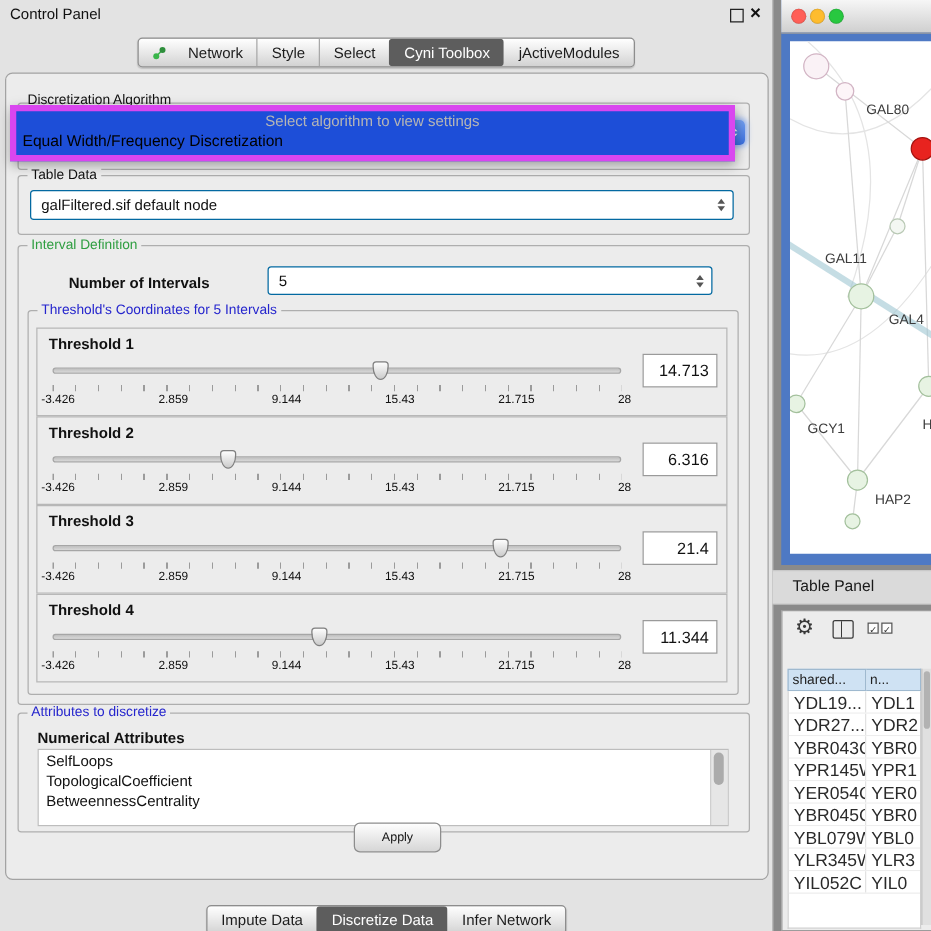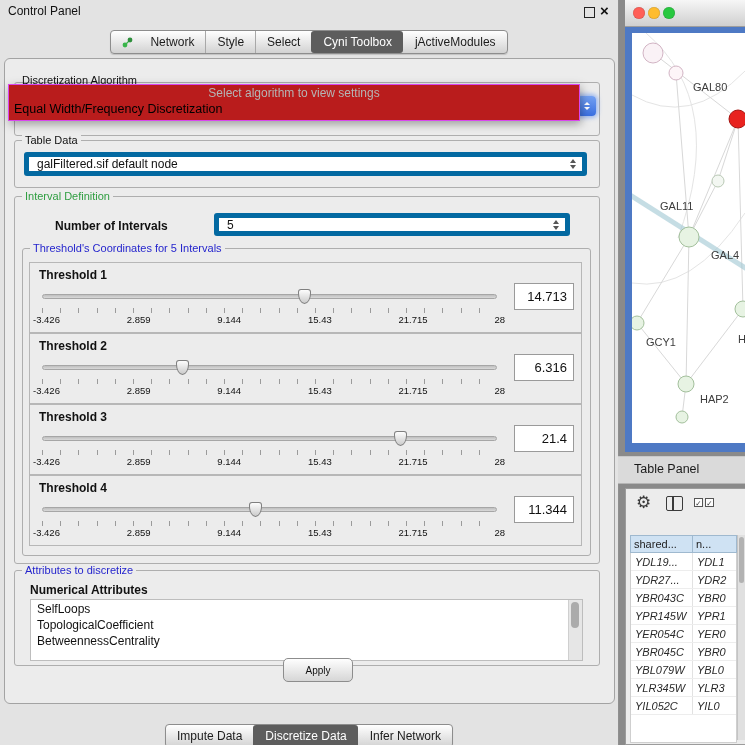--- a/index.html
+++ b/index.html
@@ -32,37 +32,37 @@
   
   .main-panel{left:4px;top:58px;width:609px;height:644px;border:1px solid #a3a3a3;border-radius:6px;background:#ececec;}
 
   .group{position:absolute;border:1px solid #aeaeae;border-radius:3px;}
   .group-title{position:absolute;font-size:11px;background:#ececec;padding:0 3px;z-index:3;white-space:nowrap;}
   .t-black{color:#111;}
   .t-green{color:#2f9e41;}
   .t-blue{color:#2525cd;}
 
   
-  .combo{position:absolute;background:#fff;border:5px solid #0369a1;border-radius:3px;
+  .combo{position:absolute;background:#fff;border:1px solid #0369a1;border-radius:3px;
     font-size:12px;color:#111;display:flex;align-items:center;padding:0 22px 0 8px;box-sizing:border-box;}
   .combo-arrows{position:absolute;right:6px;top:50%;transform:translateY(-50%);display:flex;flex-direction:column;gap:2px;}
   .arr-up{width:0;height:0;border-left:3.5px solid transparent;border-right:3.5px solid transparent;border-bottom:4px solid #555;}
   .arr-down{width:0;height:0;border-left:3.5px solid transparent;border-right:3.5px solid transparent;border-top:4px solid #555;}
 
   
   .algo-group{left:14px;top:82px;width:584px;height:52px;z-index:1;}
   .algo-clipped-title{left:22px;top:74px;font-size:11px;color:#111;z-index:2;}
   .blue-combo-btn{left:577px;top:96px;width:19px;height:20px;border-radius:4px;z-index:5;
     background:linear-gradient(#74a1f2,#3a6fe0);box-shadow:0 0 4px 2px rgba(90,140,240,.55);
     display:flex;flex-direction:column;align-items:center;justify-content:center;gap:2px;}
   .blue-combo-btn .bu{width:0;height:0;border-left:3px solid transparent;border-right:3px solid transparent;border-bottom:3.5px solid #fff;}
   .blue-combo-btn .bd{width:0;height:0;border-left:3px solid transparent;border-right:3px solid transparent;border-top:3.5px solid #fff;}
 
   
-  .algo-popup{left:8px;top:84px;width:570px;background:#b91c1c;border:1px solid #d946ef;
+  .algo-popup{left:8px;top:84px;width:570px;background:#1d4ed8;border:5px solid #d946ef;
     box-shadow:1px 3px 9px rgba(0,0,0,.35);z-index:20;padding-bottom:2px;}
   .popup-placeholder{text-align:center;color:#b5b5b5;font-size:12px;padding:1px 0 2px 0;}
   .popup-opt{font-size:12.5px;color:#000;padding:0 0 2px 5px;}
   .popup-opt.first{font-weight:bold;font-size:13px;}
 
   
   .tabledata-group{left:14px;top:140px;width:584px;height:46px;}
   .tabledata-title{left:22px;top:134px;}
   .tabledata-combo{left:24px;top:152px;width:563px;height:24px;}
 
@@ -119,21 +119,21 @@
     background:linear-gradient(90deg,transparent 0 5.5px,#3a3a3a 5.5px 7px,transparent 7px);}
   .mini-check{position:absolute;top:9px;width:9px;height:9px;border:1px solid #555;font-size:7.5px;line-height:9px;text-align:center;color:#333;background:#fdfdfd;box-sizing:border-box;}
 
   .tbl-header-row{position:absolute;left:4px;top:46px;display:flex;}
   .th-cell{height:18px;background:#cfe2f3;border:1px solid #9fb9cf;font-size:11px;color:#222;
     display:flex;align-items:center;padding-left:3px;box-sizing:border-box;}
   .th-0{width:63px;}
   .th-1{width:44px;border-left:none;}
   .tbl-body{position:absolute;left:4px;top:64px;width:107px;height:190px;background:#fff;border:1px solid #cfcfcf;border-top:none;overflow:hidden;box-sizing:border-box;}
   .trow{display:flex;height:17px;border-bottom:1px solid #ededed;background:#fff;}
-  .tcell{font-size:11px;color:#2a2a2a;display:flex;align-items:center;padding-left:4px;box-sizing:border-box;white-space:nowrap;overflow:hidden;font-style:italic;}
+  .tcell{font-size:14px;color:#2a2a2a;display:flex;align-items:center;padding-left:4px;box-sizing:border-box;white-space:nowrap;overflow:hidden;}
   .tcell.c0{width:62px;border-right:1px solid #e2e2e2;}
   .tcell.c1{width:43px;}
   .tbl-scroll{position:absolute;left:111px;top:46px;width:8px;height:205px;background:#e0e0e0;border-left:1px solid #c4c4c4;}
   .tbl-scroll-thumb{position:absolute;left:1px;top:2px;width:5px;height:46px;background:#b2b2b2;border-radius:3px;}
 </style>
 </head>
 <body>
 
 <div class="abs control-window">
 

